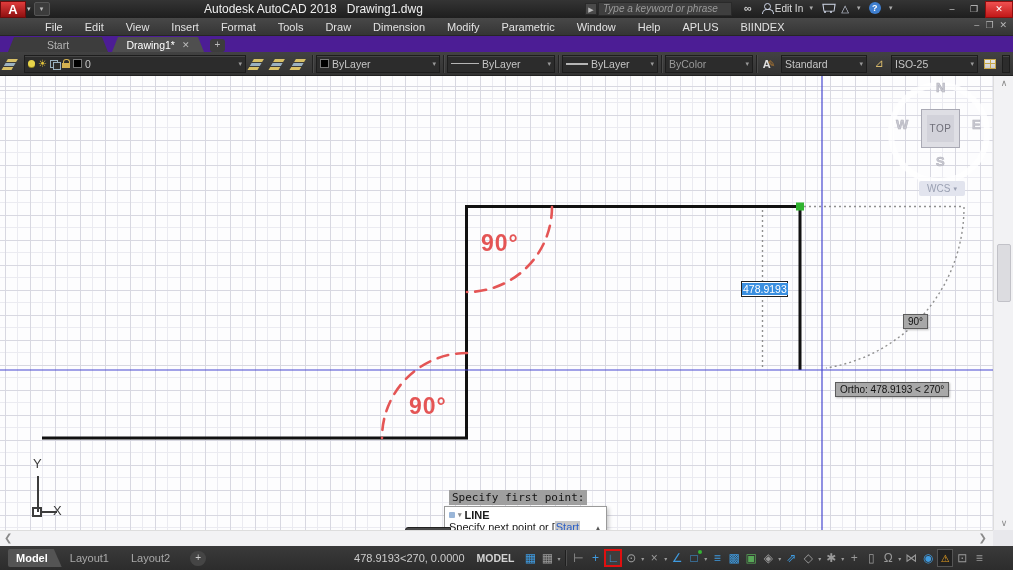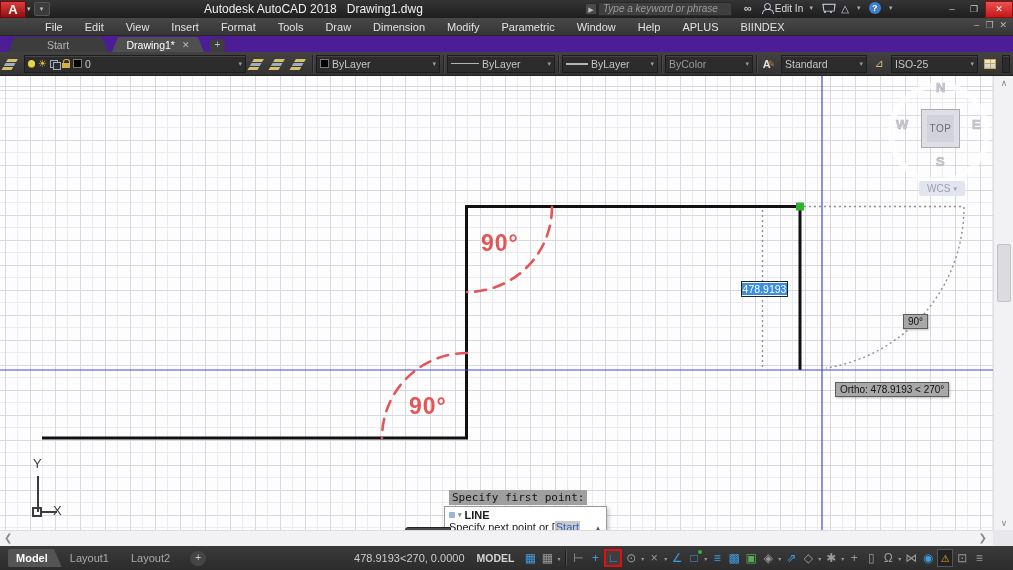--- a/index.html
+++ b/index.html
@@ -73,21 +73,21 @@
   #grid{position:absolute;left:0;top:0;width:993px;height:454px;
     background-color:#fdfdfe;
     background-image:
       repeating-linear-gradient(to right,#d8d8e1 0 1px,transparent 1px 25px),
       repeating-linear-gradient(to bottom,#d8d8e1 0 1px,transparent 1px 25px),
       repeating-linear-gradient(to right,#ebebf1 0 1px,transparent 1px 25px),
       repeating-linear-gradient(to bottom,#ebebf1 0 1px,transparent 1px 25px);
     background-position:5px 14px,5px 14px,17px 26px,17px 26px;}
   #draw-svg{position:absolute;left:0;top:0;}
   .angle-label{position:absolute;color:#e45555;font-size:23px;font-weight:bold;letter-spacing:1px;}
-  #dyn-input{position:absolute;left:741px;top:205px;width:47px;height:16px;background:#fff;border:1px solid #222;display:flex;align-items:center;justify-content:center;}
+  #dyn-input{position:absolute;left:741px;top:205px;width:47px;height:16px;background:#fff;border:1px solid #222;display:flex;align-items:center;justify-content:flex-start;}
   #dyn-input .sel{background:#3a8fe0;color:#fff;font-size:10.5px;padding:0 1px;font-family:"Liberation Sans",sans-serif;}
   .gtip{position:absolute;background:#a8a8a8;border:1px solid #5c5c5c;color:#111;font-size:10px;padding:1px 4px;white-space:nowrap;box-shadow:1px 1px 2px rgba(0,0,0,.25);}
   #tip-angle{left:903px;top:238px;}
   #tip-ortho{left:835px;top:306px;}
 
   
   #viewcube{position:absolute;left:880px;top:0;width:113px;height:130px;}
   #vc-ring{position:absolute;left:8px;top:6px;width:102px;height:102px;border:6px solid rgba(255,255,255,.75);border-radius:50%;}
   .vc-letter{position:absolute;font-size:13px;font-weight:bold;color:#cacad2;-webkit-text-stroke:.6px #b2b2bc;}
   #vc-top{position:absolute;left:41px;top:33px;width:39px;height:39px;background:#dedee4;border:1px solid #a9a9b4;display:flex;align-items:center;justify-content:center;}

